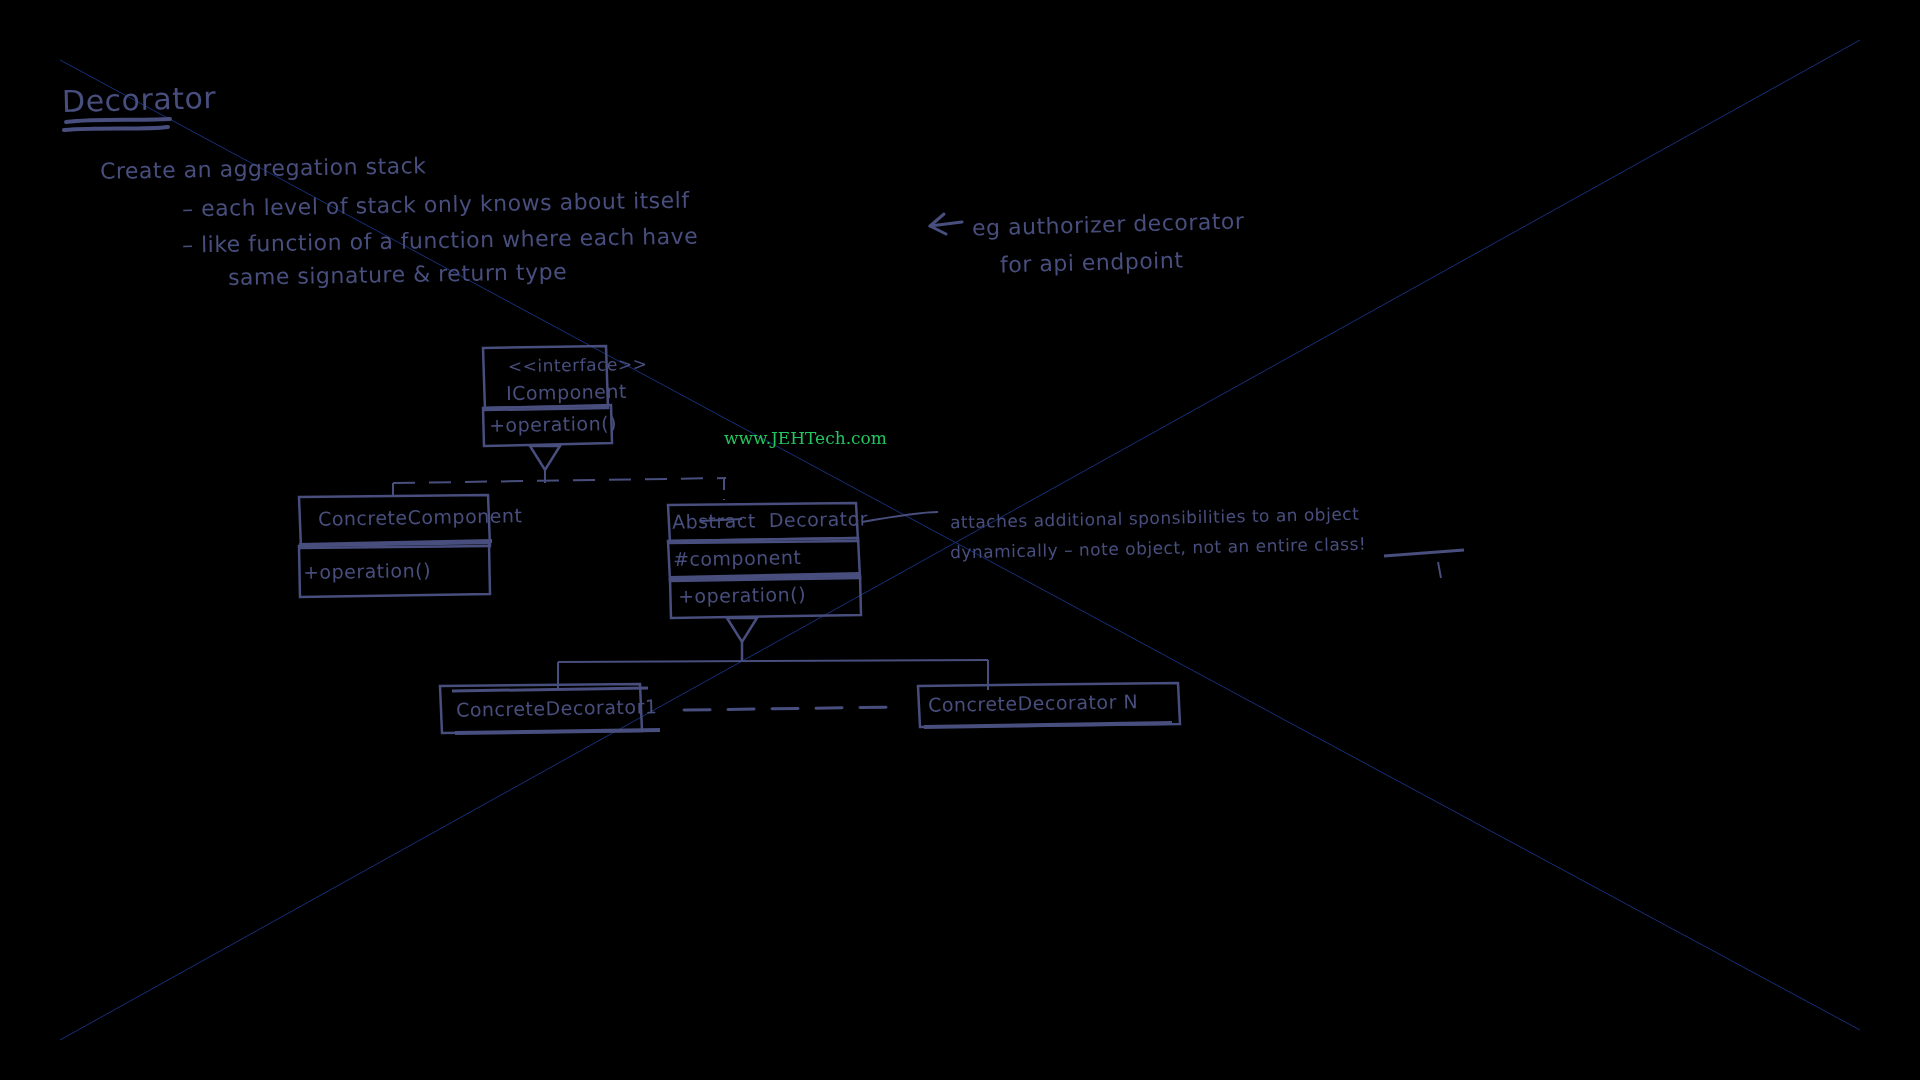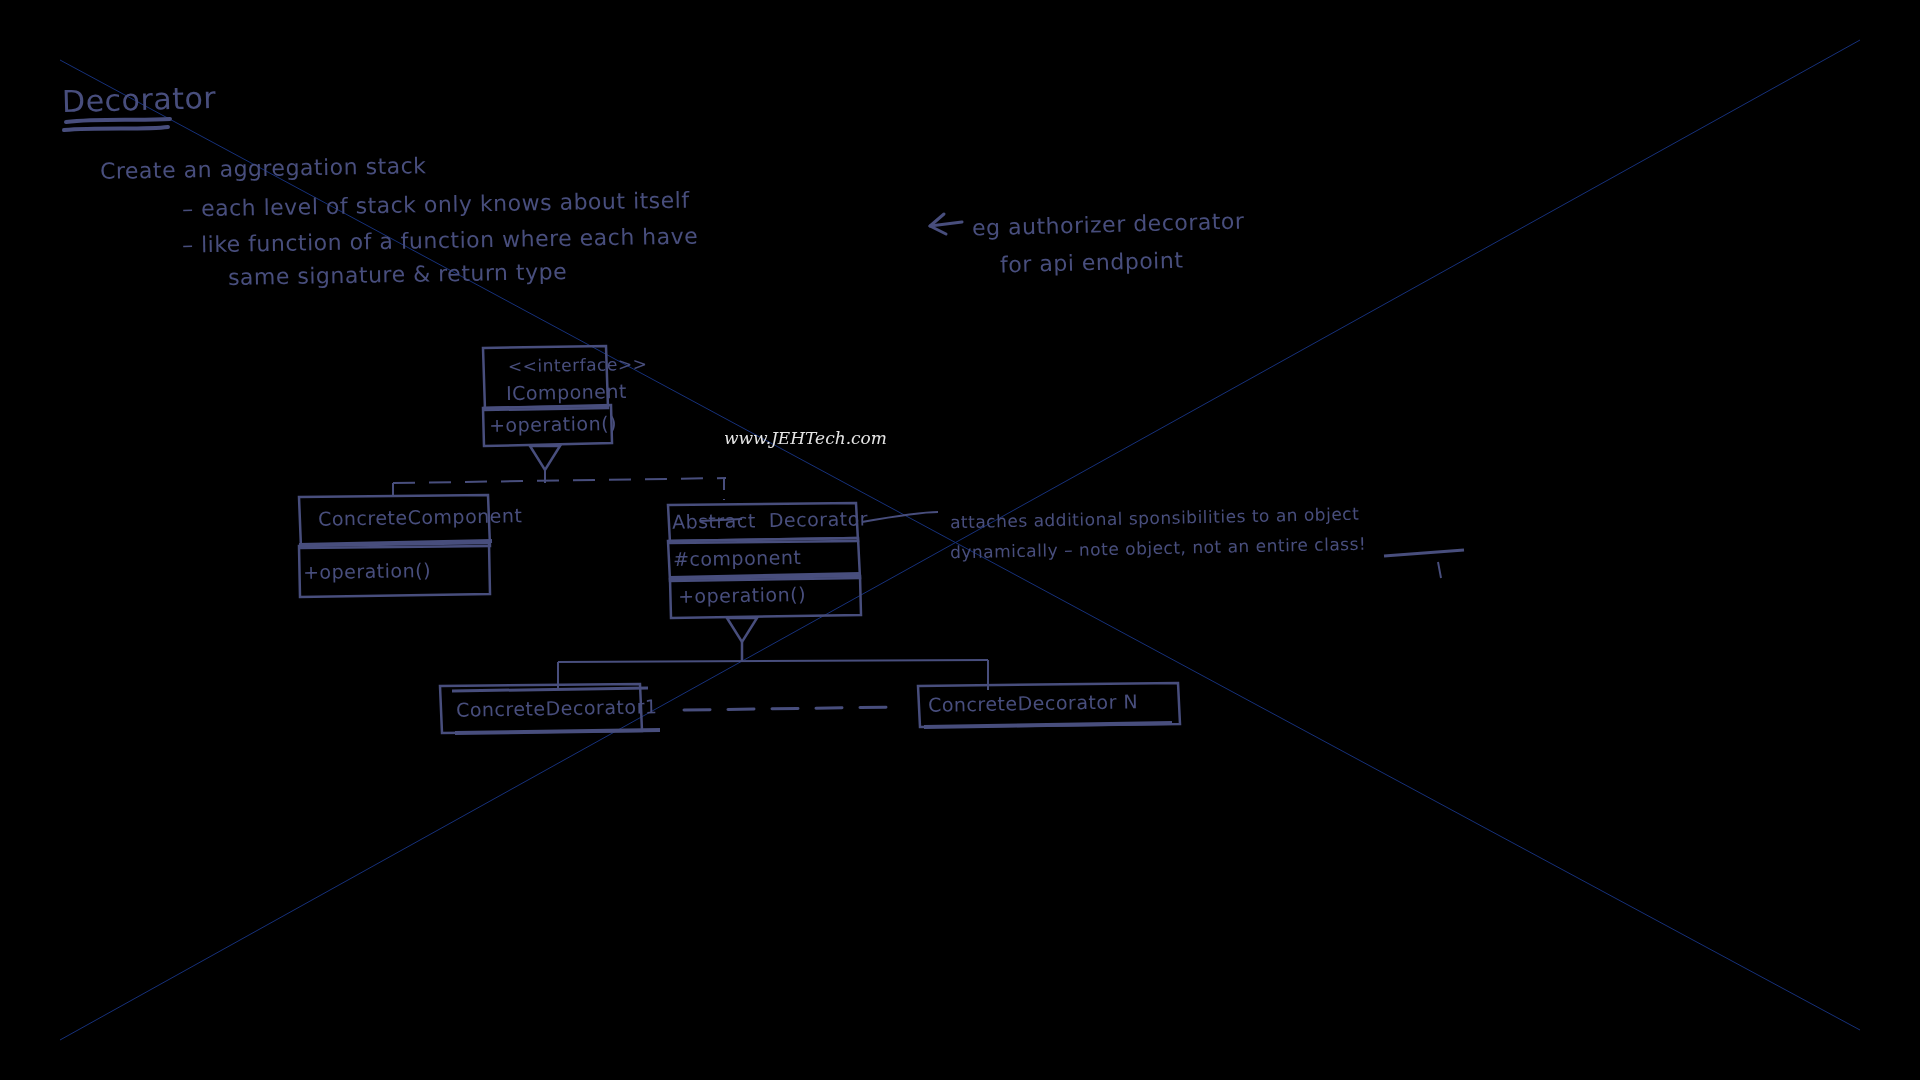--- a/index.html
+++ b/index.html
@@ -6,21 +6,21 @@
   #stage{position:relative;width:1920px;height:1080px;background:#000;overflow:hidden;
          font-family:"DejaVu Sans",sans-serif;}
   .ink{position:absolute;color:#4a4f7a;white-space:pre;}
   .hand{font-family:"DejaVu Sans",sans-serif;color:#484e7d;letter-spacing:.5px;}
   .title{font-size:30px;transform:rotate(-1.5deg);}
   .note{font-size:22px;}
   .boxtxt{font-size:19px;}
   .boxtxt-sm{font-size:17px;}
   .ann{font-size:17px;}
   svg{position:absolute;left:0;top:0;width:1920px;height:1080px;overflow:visible;}
-  .wm{position:absolute;color:#e5e5e5;font-family:"DejaVu Serif",serif;font-size:17px;font-style:italic;}
+  .wm{position:absolute;color:#22c55e;font-family:"DejaVu Serif",serif;font-size:17px;}
 </style>
 </head>
 <body>
 
 <div id="stage">
 
   <svg>
     <line x1="60" y1="60" x2="1860" y2="1030" stroke="#16307a" stroke-width="1"></line>
     <line x1="1860" y1="40" x2="60" y2="1040" stroke="#16307a" stroke-width="1"></line>
   </svg>

